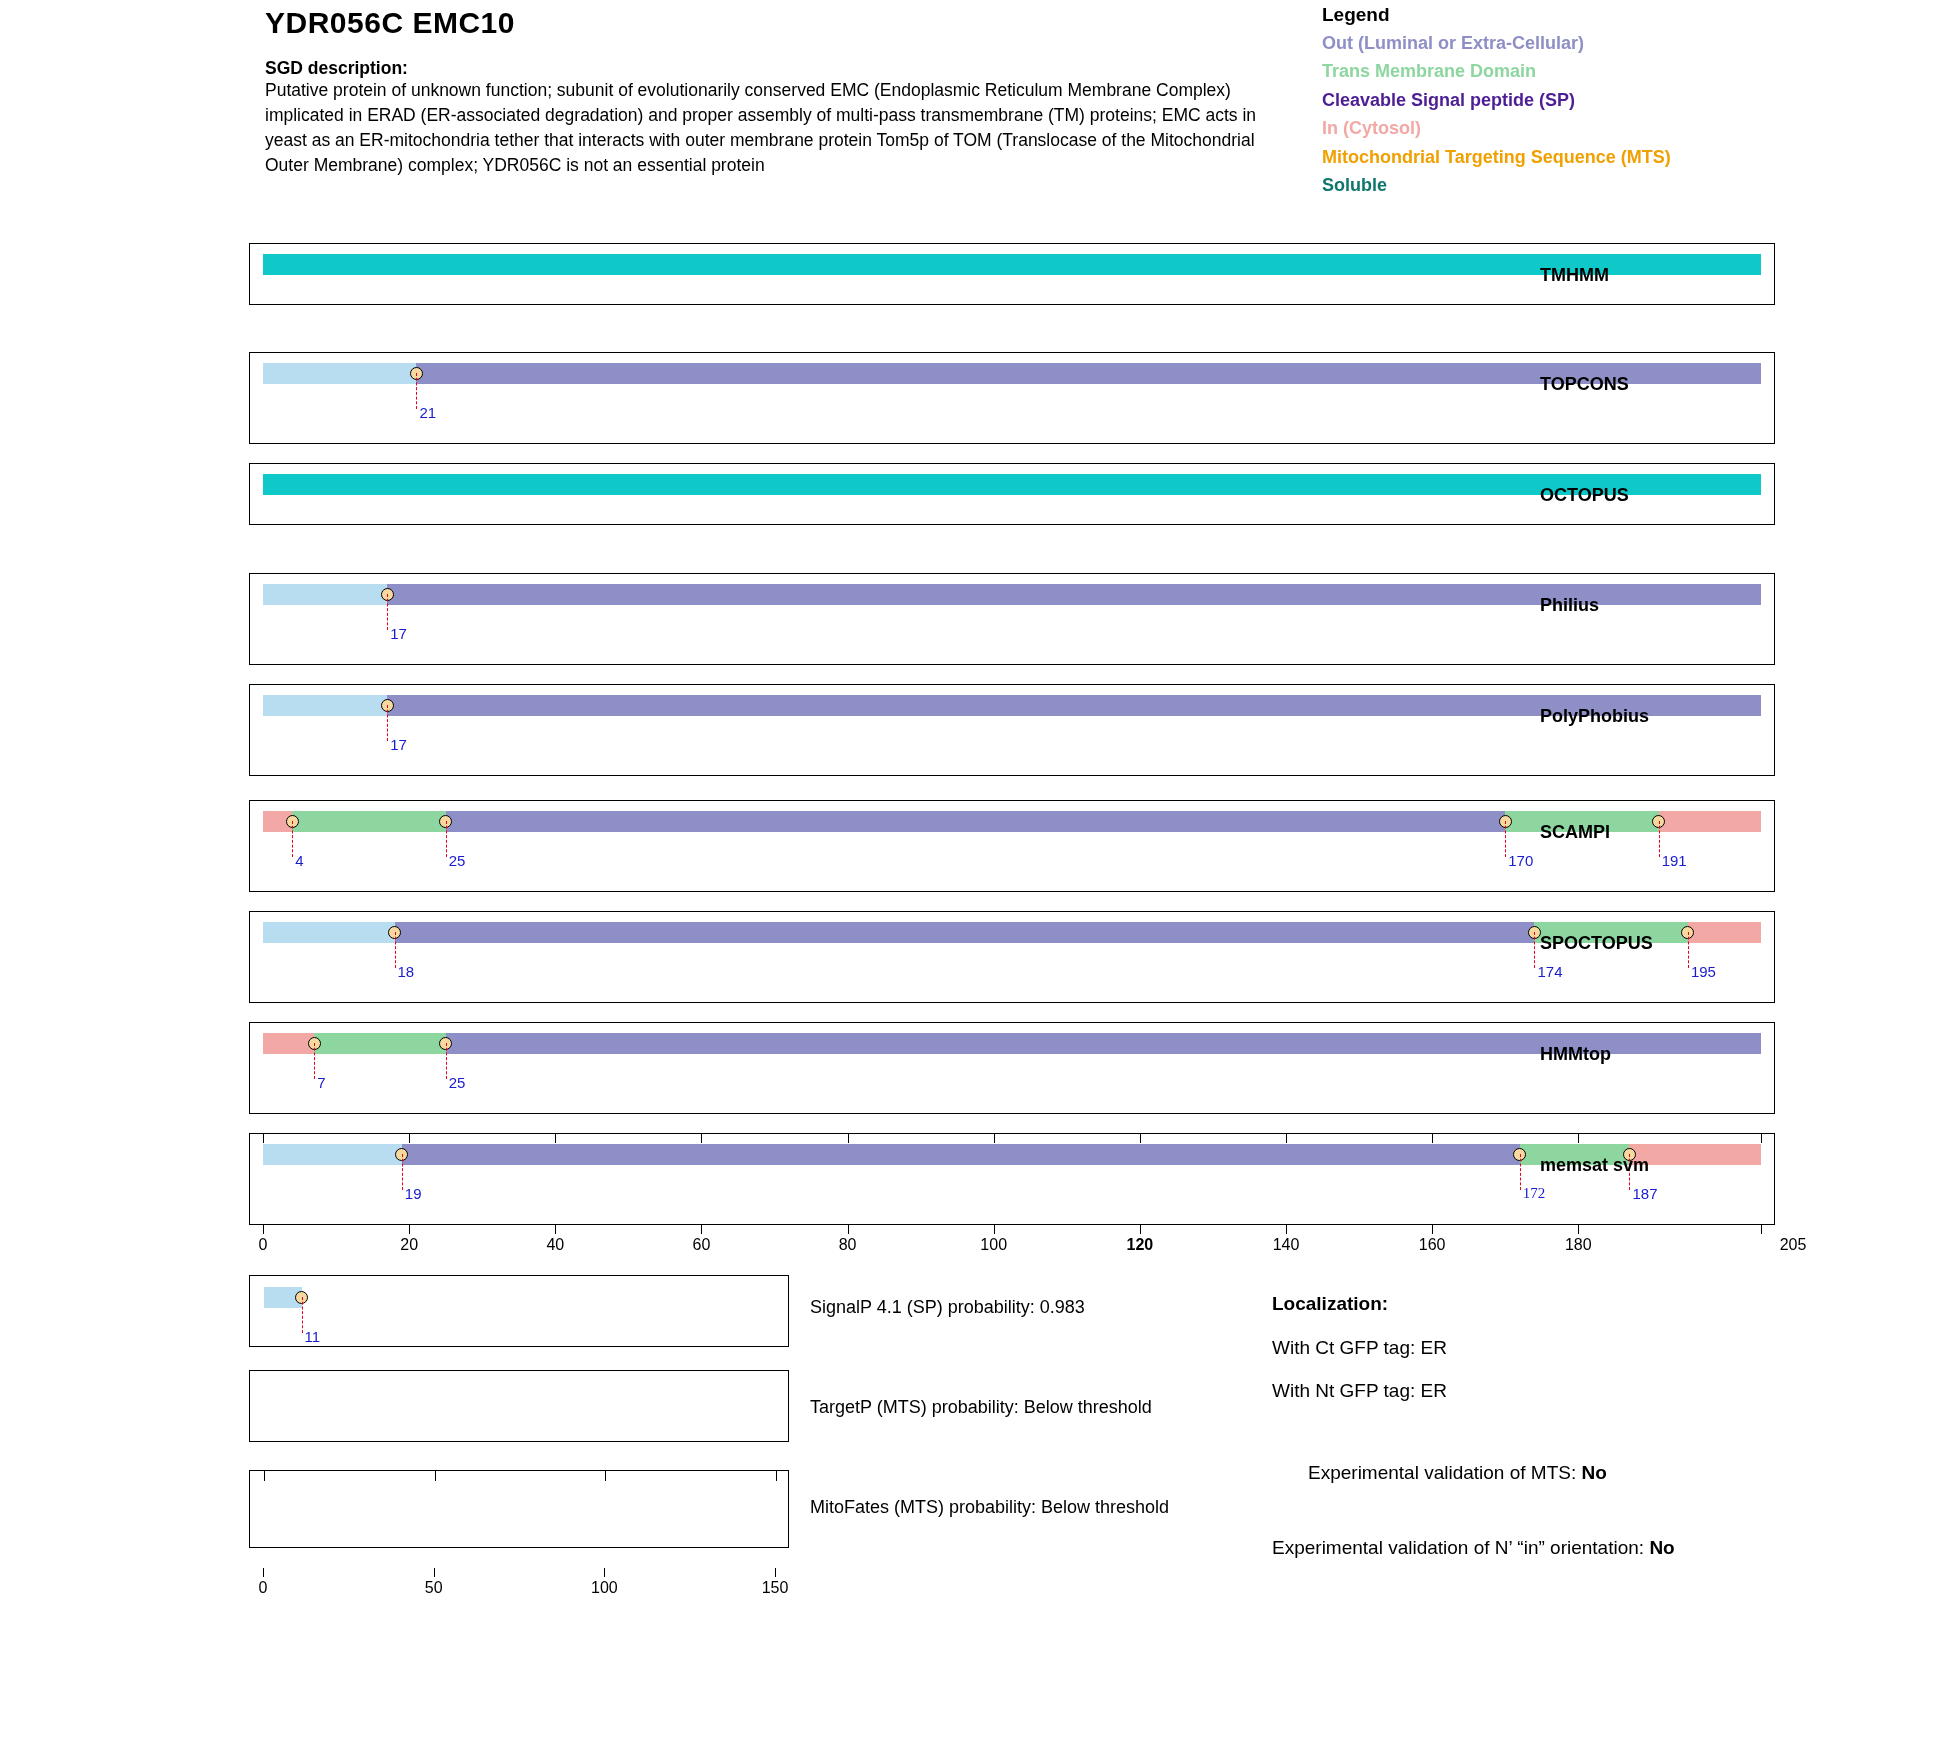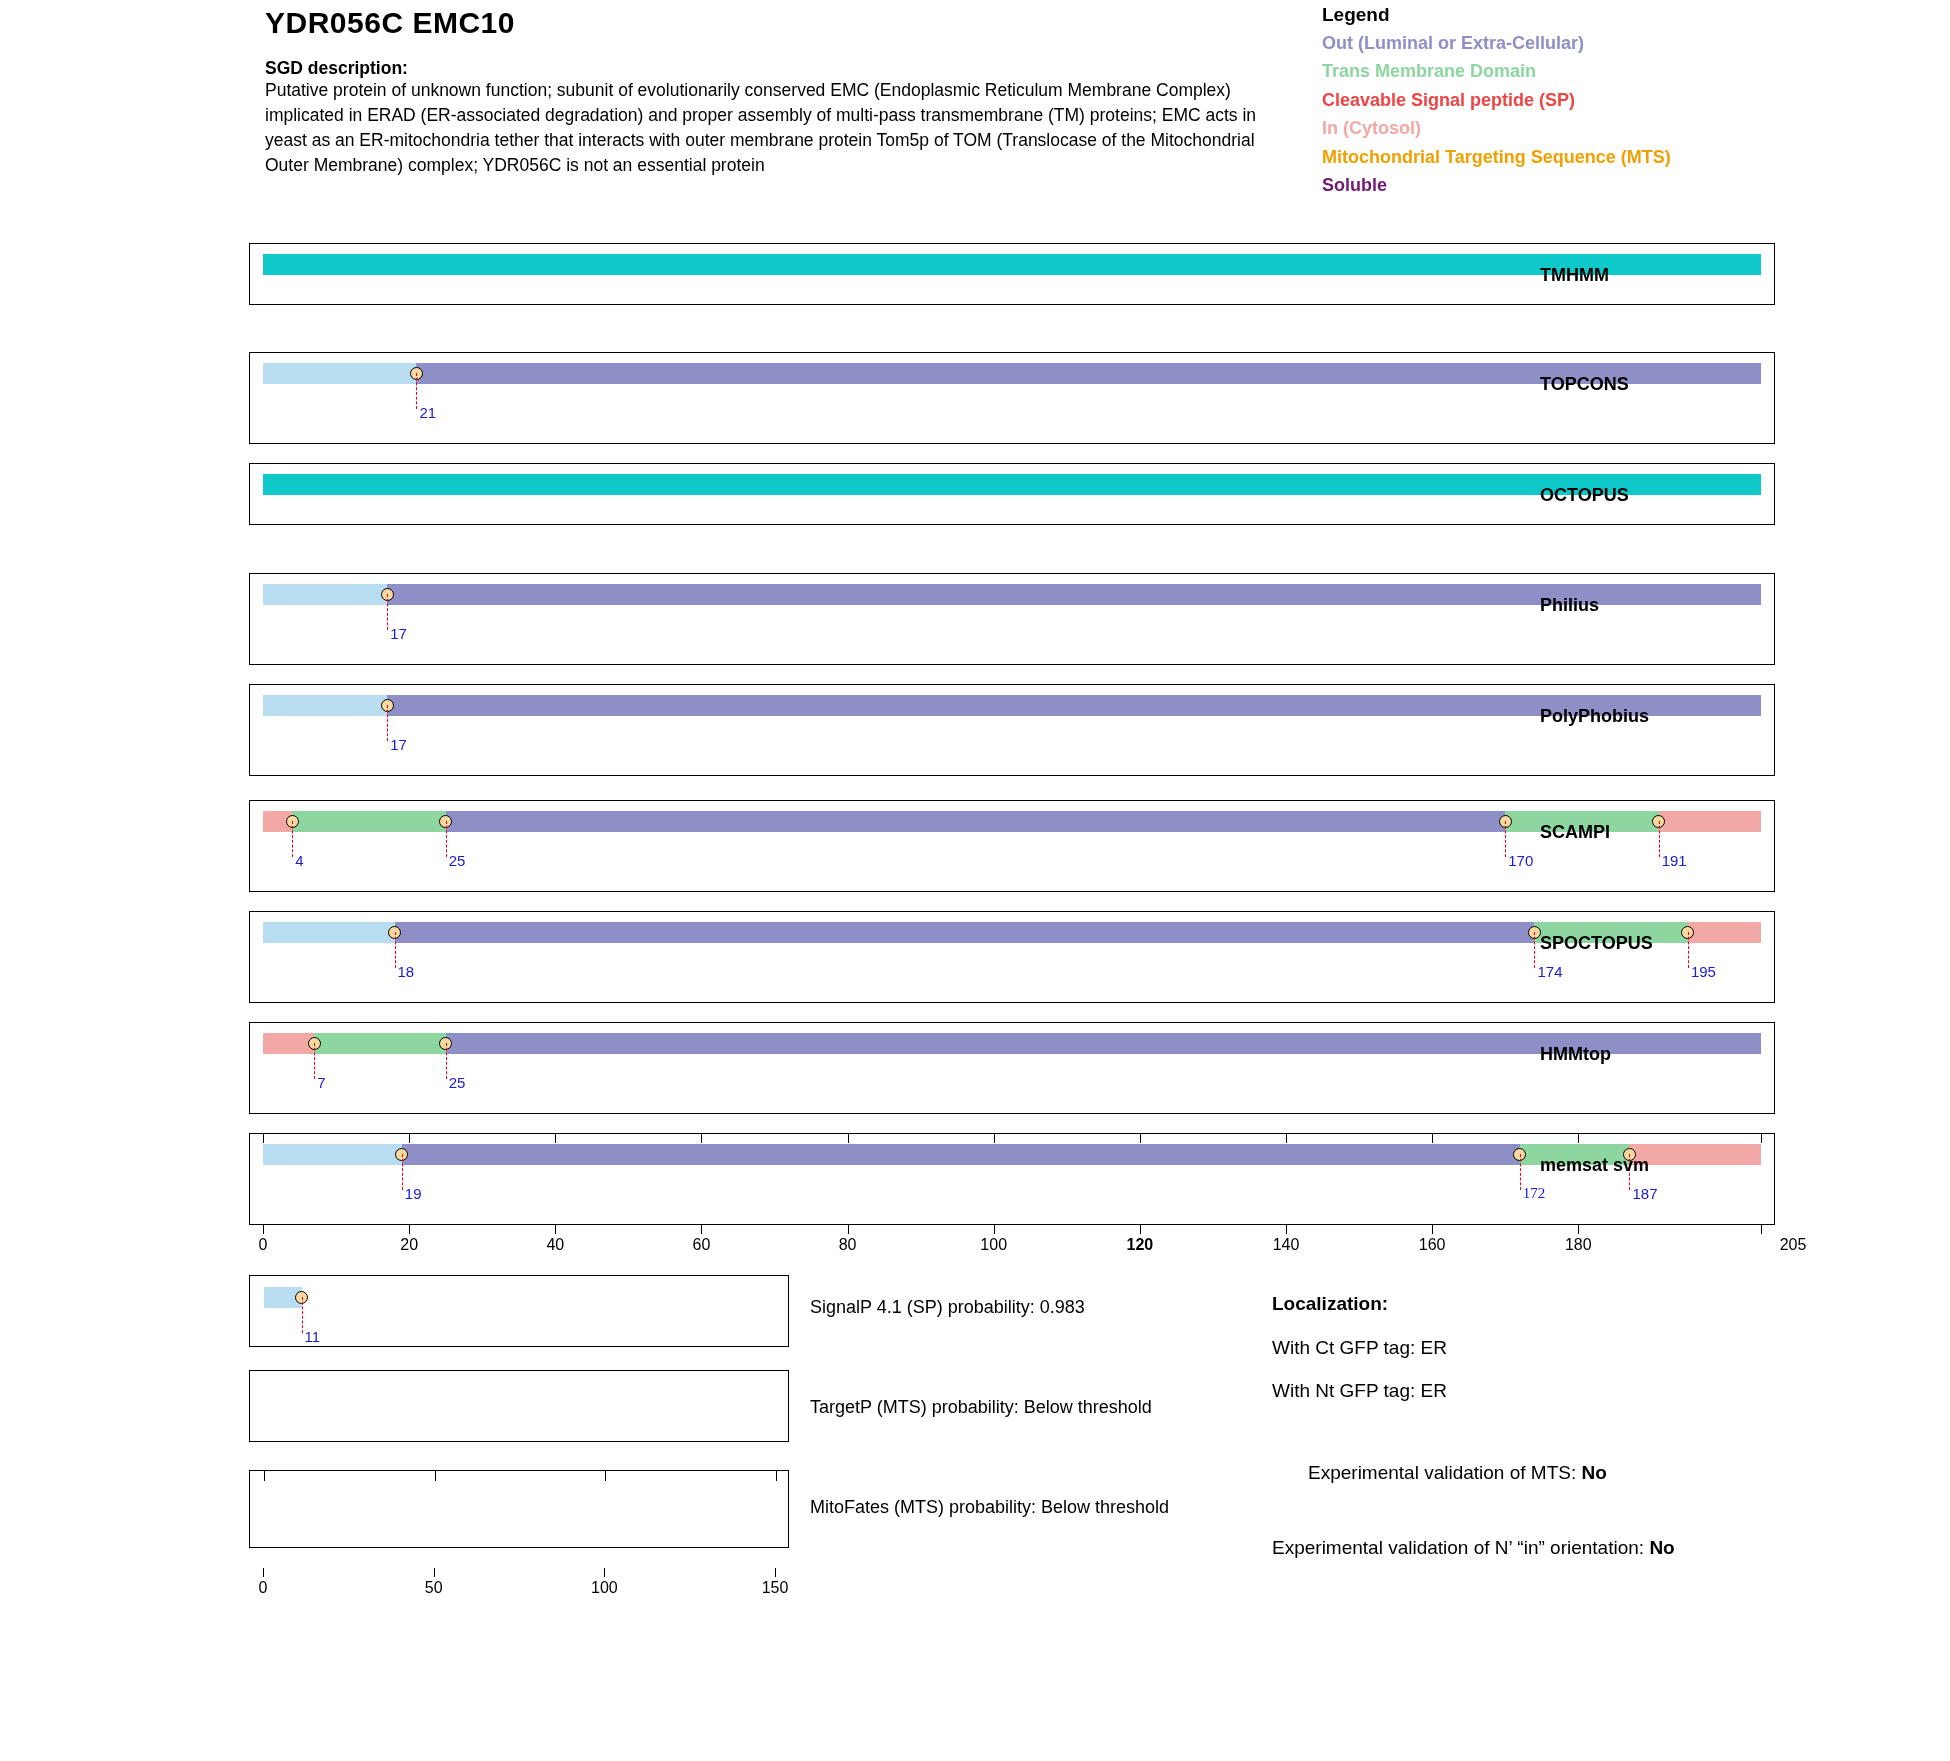--- a/index.html
+++ b/index.html
@@ -198,24 +198,24 @@
 <div class="page">
 
   <div id="title">YDR056C  EMC10</div>
   <div id="sgd-label">SGD description:</div>
   <div id="sgd-text">Putative protein of unknown function; subunit of evolutionarily conserved EMC (Endoplasmic Reticulum Membrane Complex) implicated in ERAD (ER-associated degradation) and proper assembly of multi-pass transmembrane (TM) proteins; EMC acts in yeast as an ER-mitochondria tether that interacts with outer membrane protein Tom5p of TOM (Translocase of the Mitochondrial Outer Membrane) complex; YDR056C is not an essential protein</div>
 
   <div id="legend">
     <div class="legend-title">Legend</div>
     <div class="legend-item" style="color:#8e8fc6">Out (Luminal or Extra-Cellular)</div>
     <div class="legend-item" style="color:#8ed6a0">Trans Membrane Domain</div>
-    <div class="legend-item" style="color:#ef4444">Cleavable Signal peptide (SP)</div>
+    <div class="legend-item" style="color:#4c1d95">Cleavable Signal peptide (SP)</div>
     <div class="legend-item" style="color:#f2a8a4">In (Cytosol)</div>
     <div class="legend-item" style="color:#f0a000">Mitochondrial Targeting Sequence (MTS)</div>
-    <div class="legend-item" style="color:#701a75">Soluble</div>
+    <div class="legend-item" style="color:#0f766e">Soluble</div>
   </div>
 
   <div id="tracks-container">
       <div class="track-row" style="top: 243px;">
         <div class="track-box"></div>
         <div class="bar" style="left: 0px; width: 1526px;">
           <div class="seg" style="left: 14px; width: 1498px; background: rgb(15, 200, 200);"></div>
         </div>
       </div>
       <div class="row-label" style="top: 265px;">TMHMM</div>

